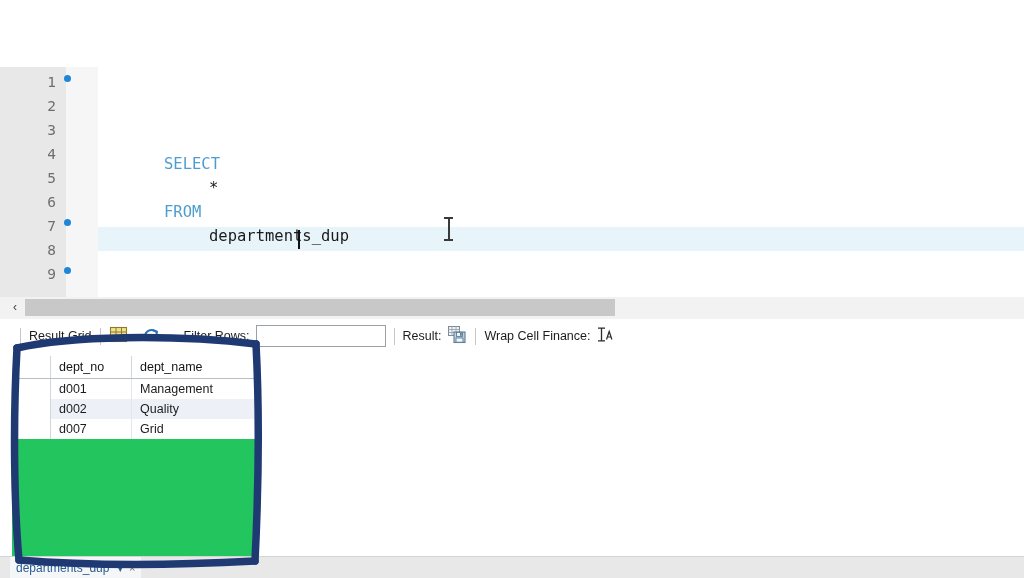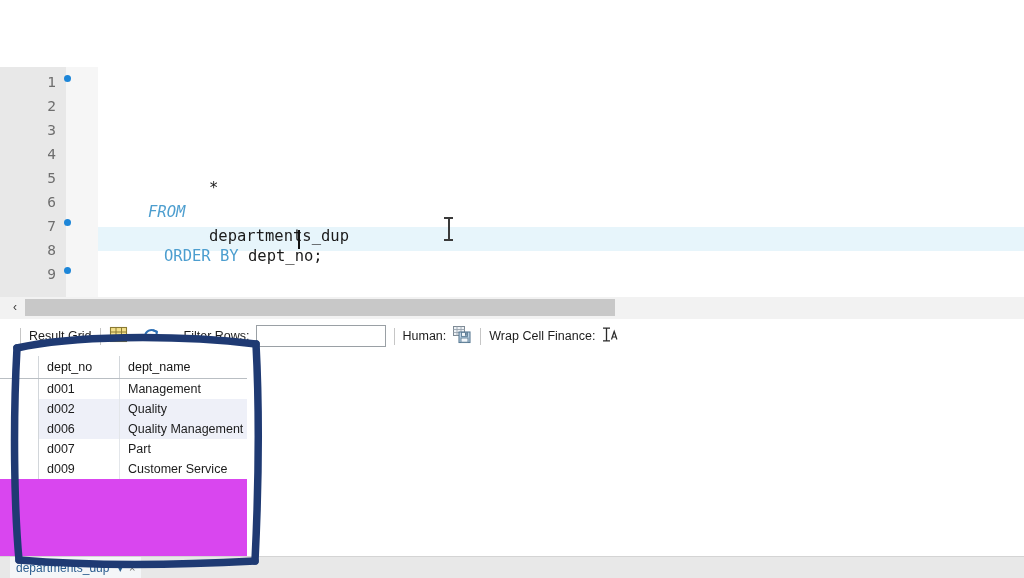--- a/index.html
+++ b/index.html
@@ -248,23 +248,23 @@
     background: #ffffff;
     border: 1px solid #9aa0a5;
     margin-left: 6px;
     flex: 0 0 auto;
   }
   .rt-ico { margin-left: 6px; flex: 0 0 auto; display:block; }
 
   
   .grid {
     position: absolute;
-    left: 0; top: 356px;
+    left: 12px; top: 356px;
     width: 836px; height: 200px;
-    background: #d946ef;
+    background: #22c55e;
     overflow: hidden;
   }
   .grid-table {
     border-collapse: collapse;
     font-size: 12.5px;
     color: #1c1c1c;
     table-layout: fixed;
   }
   .grid-table th {
     height: 22px;
@@ -492,31 +492,31 @@
     <div class="ln" data-name="line-number" style="top:99px;">5</div>
     <div class="ln" data-name="line-number" style="top:123px;">6</div>
     <div class="ln" data-name="line-number" style="top:147px;">7</div>
     <div class="ln" data-name="line-number" style="top:171px;">8</div>
     <div class="ln" data-name="line-number" style="top:195px;">9</div>
 
     <div class="dot" data-name="statement-marker-dot" style="top:8px;"></div>
     <div class="dot" data-name="statement-marker-dot" style="top:152px;"></div>
     <div class="dot" data-name="statement-marker-dot" style="top:200px;"></div>
 
+    <div class="code-ln" data-name="code-line-1" style="left:108px; top:1px;">
+      <span class="kw" data-name="sql-keyword">SELECT</span>
+    </div>
     <div class="code-ln" data-name="code-line-2" style="left:153px; top:25px;">
       <span class="id" data-name="sql-token">*</span>
     </div>
-    <div class="code-ln" data-name="code-line-3" style="left:92px; top:49px;font-style:italic;">
+    <div class="code-ln" data-name="code-line-3" style="left:108px; top:49px;">
       <span class="kw" data-name="sql-keyword">FROM</span>
     </div>
     <div class="code-ln" data-name="code-line-4" style="left:153px; top:73px;">
       <span class="id" data-name="sql-identifier">departments_dup</span>
-    </div>
-    <div class="code-ln" data-name="code-line-5" style="left:108px; top:161px; top:161px;">
-      <span class="kw" data-name="sql-keyword">ORDER BY </span><span class="id" data-name="sql-identifier">dept_no;</span>
     </div>
     <div class="code-ln" data-name="code-line-7" style="left:108px; top:209px;">
       <span class="kw" data-name="sql-keyword">DELETE FROM </span><span class="id" data-name="sql-identifier">departments_dup;</span>
     </div>
 
     <div class="caret-bar" data-name="text-cursor" style="left:298px; top:162px;"></div>
 
     <div class="mouse-caret" data-name="mouse-ibeam-pointer">
         <span></span>
       </div>
@@ -574,21 +574,21 @@
     <svg width="20" height="17" viewBox="0 0 20 17" data-name="refresh-icon">
       <path d="M3 11 C3 5 9 2 14 5.5" fill="none" stroke="#2d6fb5" stroke-width="2" stroke-linecap="round"></path>
       <path d="M11 4.2 L15 5.8 L14.2 9.6" fill="none" stroke="#2d6fb5" stroke-width="2" stroke-linecap="round" stroke-linejoin="round"></path>
     </svg>
   </div>
 
   <span class="rt-label" data-name="filter-rows-label" style="margin-left:22px;">Filter Rows:</span>
   <div class="filter-input" data-name="filter-rows-input" title=""></div>
 
   <div class="rt-sep" data-name="toolbar-separator"></div>
-  <span class="rt-label" data-name="export-label">Human:</span>
+  <span class="rt-label" data-name="export-label">Result:</span>
   <div class="rt-ico" data-name="export-recordset-button">
     <svg width="20" height="19" viewBox="0 0 20 19" data-name="export-icon">
       <rect x="1.5" y="1.5" width="11" height="9" fill="#eef2f6" stroke="#7e8a95" stroke-width="1"></rect>
       <path d="M1.5 4.5 L12.5 4.5 M1.5 7.5 L12.5 7.5 M5 1.5 L5 10.5 M9 1.5 L9 10.5" stroke="#9aa5b0" stroke-width=".9"></path>
       <rect x="7" y="7" width="11" height="10.5" fill="#bcd3e6" stroke="#5b7b94" stroke-width="1.1"></rect>
       <rect x="9.5" y="7.4" width="6" height="4" fill="#f2f7fb" stroke="#5b7b94" stroke-width=".9"></rect>
       <rect x="13" y="8" width="1.8" height="2.8" fill="#5b7b94"></rect>
       <rect x="9" y="13" width="7" height="4.2" fill="#f2f7fb" stroke="#5b7b94" stroke-width=".9"></rect>
     </svg>
   </div>
@@ -617,34 +617,24 @@
       <tr class="odd" data-name="table-row">
         <td class="gutter-cell" data-name="row-selector"></td>
         <td data-name="cell-dept-no">d001</td>
         <td data-name="cell-dept-name">Management</td>
       </tr>
       <tr class="even" data-name="table-row">
         <td class="gutter-cell" data-name="row-selector"></td>
         <td data-name="cell-dept-no">d002</td>
         <td data-name="cell-dept-name">Quality</td>
       </tr>
-      <tr class="even" data-name="table-row">
-        <td class="gutter-cell" data-name="row-selector"></td>
-        <td data-name="cell-dept-no">d006</td>
-        <td data-name="cell-dept-name">Quality Management</td>
-      </tr>
       <tr class="odd" data-name="table-row">
         <td class="gutter-cell" data-name="row-selector"></td>
         <td data-name="cell-dept-no">d007</td>
-        <td data-name="cell-dept-name">Part</td>
-      </tr>
-      <tr class="odd" data-name="table-row">
-        <td class="gutter-cell" data-name="row-selector"></td>
-        <td data-name="cell-dept-no">d009</td>
-        <td data-name="cell-dept-name">Customer Service</td>
+        <td data-name="cell-dept-name">Grid</td>
       </tr>
     </tbody>
   </table>
 </div>
 
 <div class="bottomtabs" data-name="result-tab-bar">
   <div class="btab" data-name="result-tab-departments-dup">
     <span data-name="result-tab-label">departments_dup</span>
     <span class="pin" data-name="pin-icon">▾</span>
     <span class="bclose" data-name="close-icon">×</span>

